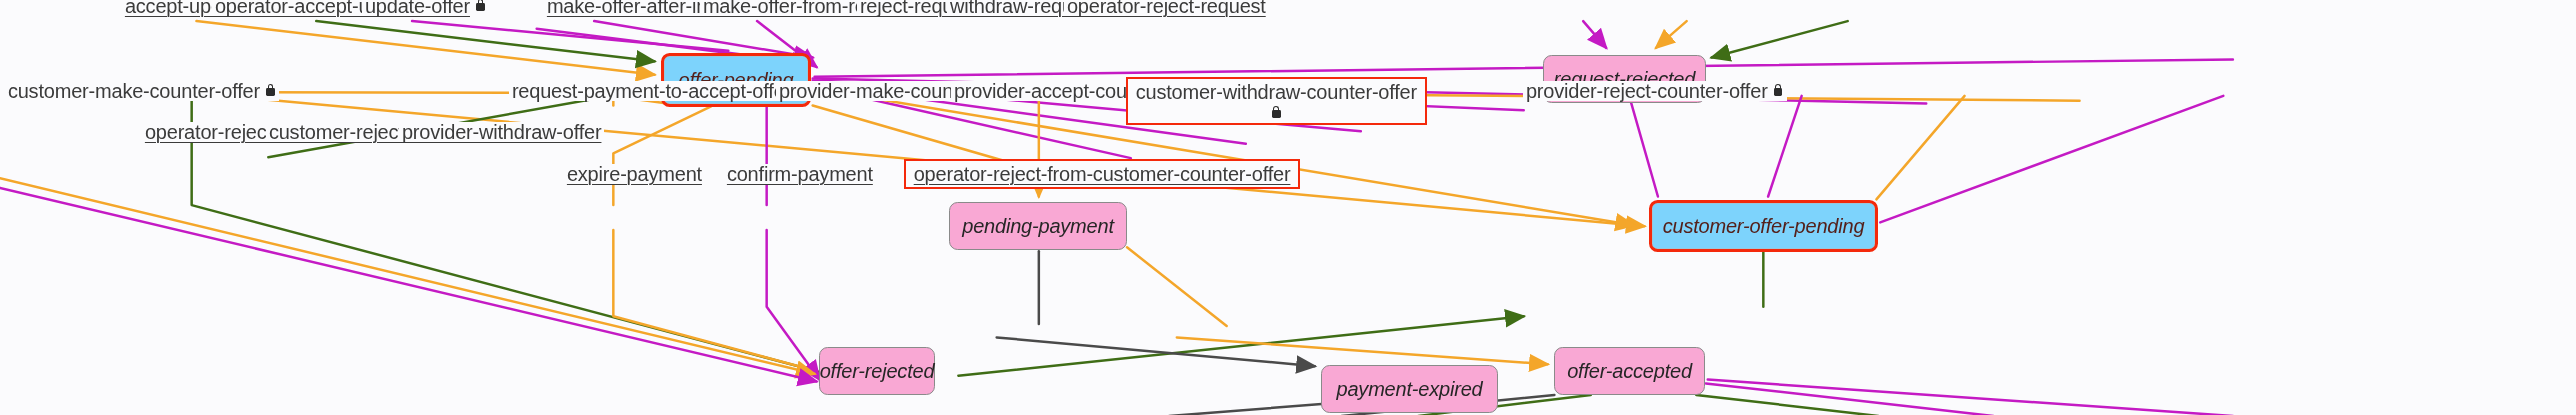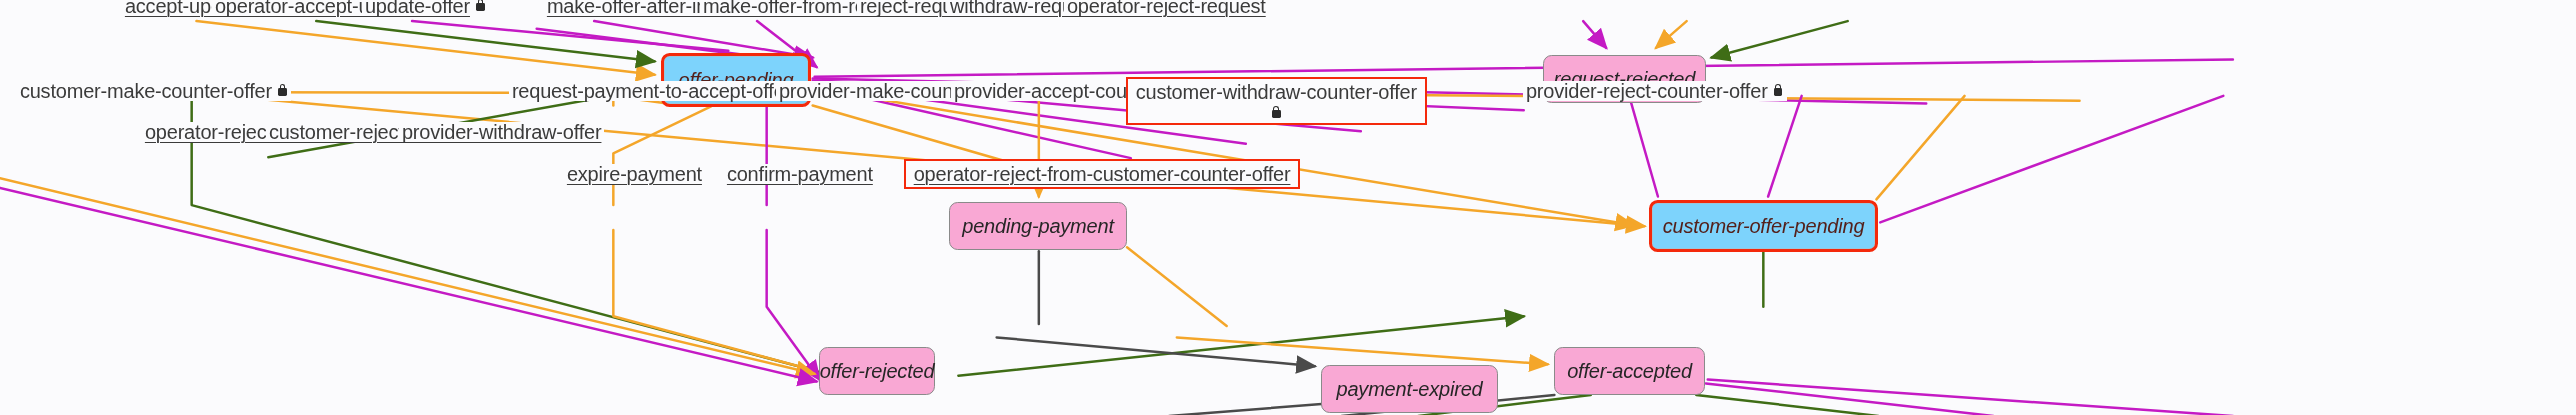--- a/index.html
+++ b/index.html
@@ -256,21 +256,21 @@
   </div>
 
   <div class="edge-label" style="left:947px; top:-3.8px;">
     <span class="txt">withdraw-request</span>
   </div>
 
   <div class="edge-label" style="left:1064px; top:-3.8px;">
     <span class="txt">operator-reject-request</span>
   </div>
 
-  <div class="edge-label nounderline" style="left:17px; top:81px;">
+  <div class="edge-label nounderline" style="left:5px; top:81px;">
     <span class="txt">customer-make-counter-offer</span>
     <span class="lock"></span>
   </div>
 
   <div class="edge-label nounderline" style="left:509px; top:81px;">
     <span class="txt">request-payment-to-accept-offer</span>
   </div>
 
   <div class="edge-label nounderline" style="left:776px; top:81px;">
     <span class="txt">provider-make-counter-offer</span>

